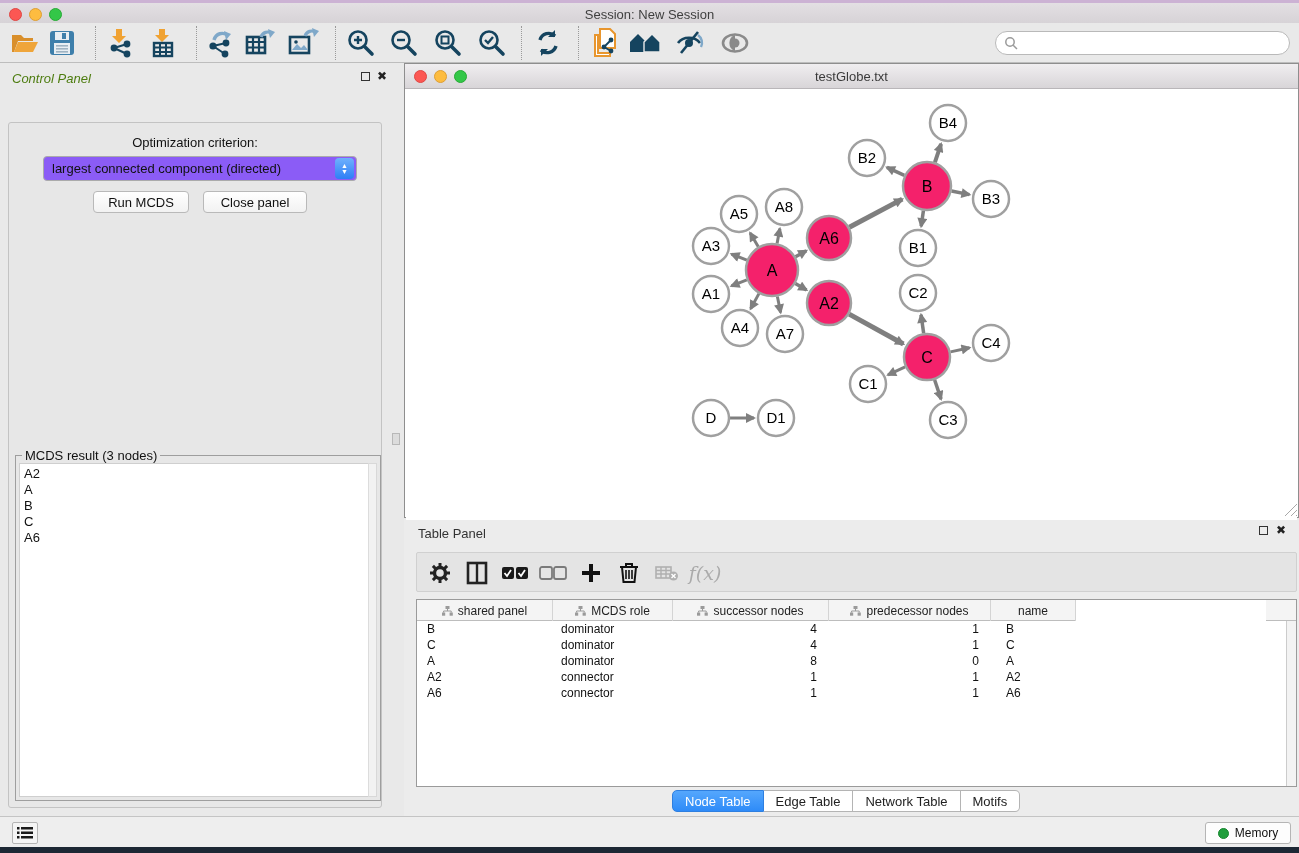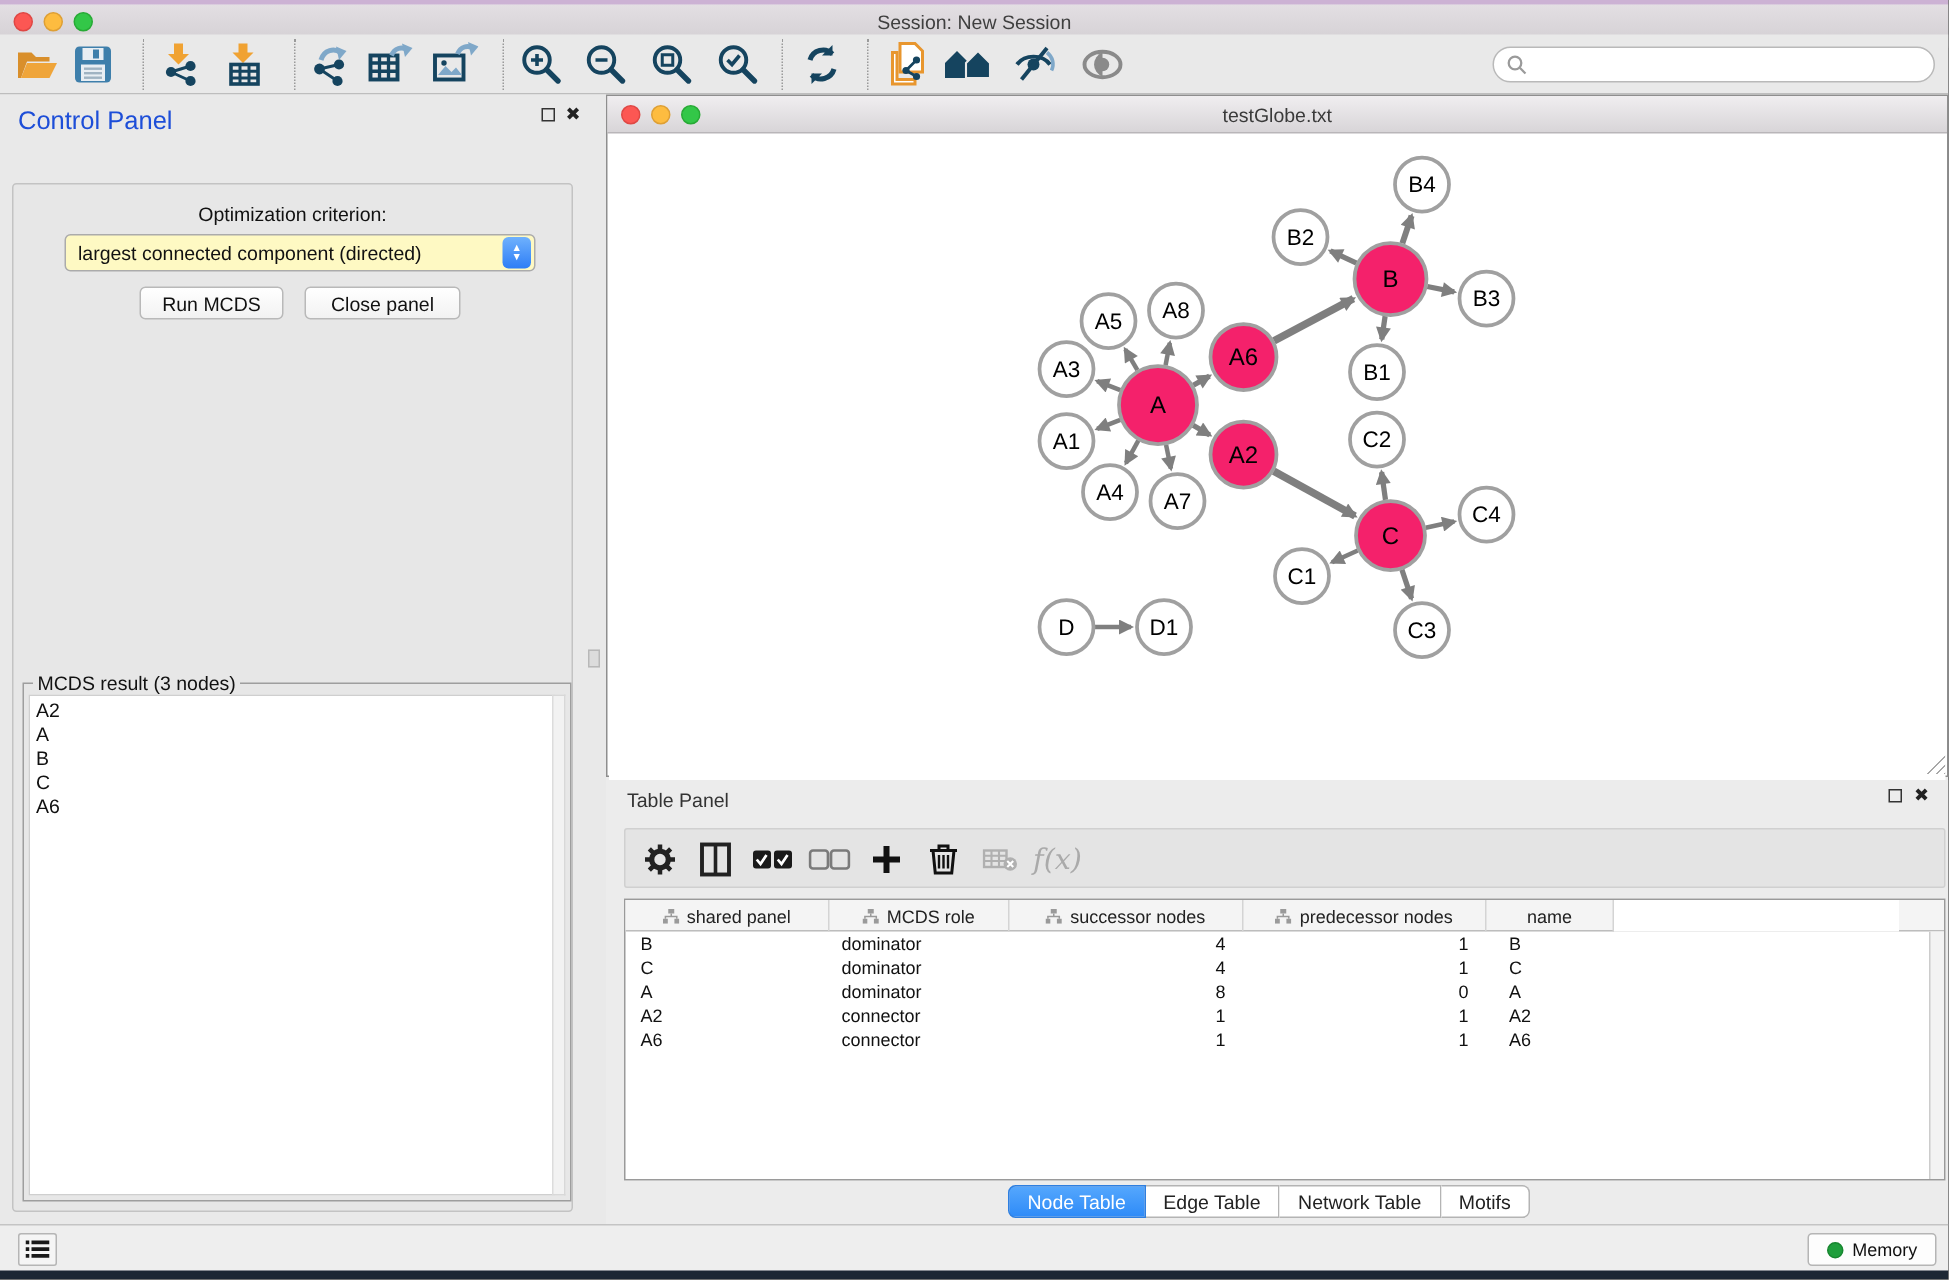--- a/index.html
+++ b/index.html
@@ -17,34 +17,34 @@
 
   
   .toolbar{position:absolute;left:0;top:23px;width:1299px;height:40px;background:#e9e9e9;border-bottom:1px solid #bdbdbd;}
   .tbtn{position:absolute;top:3px;width:36px;height:34px;display:flex;align-items:center;justify-content:center;cursor:default;}
   .tsep{position:absolute;top:3px;height:34px;border-left:1px dotted #9a9a9a;}
   .searchbox{position:absolute;left:995px;top:8px;width:295px;height:24px;background:#fff;border:1px solid #b9b9b9;border-radius:12px;display:flex;align-items:center;padding-left:8px;}
 
   
   .control-panel{position:absolute;left:0;top:63px;width:390px;height:753px;background:#e9e9e9;}
   .cp-header{position:absolute;left:0;top:0;width:100%;height:30px;}
-  .cp-title{position:absolute;left:12px;top:8px;font-size:17px;color:#1d4ed8;}
+  .cp-title{position:absolute;left:12px;top:8px;font-size:13px;color:#4d7c0f;font-style:italic;}
   .float-ic{position:absolute;top:9px;width:9px;height:9px;border:1.5px solid #333;background:transparent;}
   .close-ic{position:absolute;top:6px;font-size:12px;font-weight:bold;color:#222;}
 
   .segtabs{position:absolute;display:flex;height:22px;}
   .segtab{height:22px;display:flex;align-items:center;justify-content:center;font-size:13px;color:#222;
     background:#fff;border:1px solid #b4b4b4;border-left-width:0;padding:0 12px;}
   .segtab:first-child{border-left-width:1px;border-radius:5px 0 0 5px;}
   .segtab:last-child{border-radius:0 5px 5px 0;}
   .segtab.sel{background:linear-gradient(#55a7fd,#2e8bf8);color:#fff;border-color:#2e7fe0;}
 
   .cp-inner{position:absolute;left:8px;top:59px;width:374px;height:686px;background:#e7e7e7;border:1px solid #c3c3c3;border-radius:3px;}
   .opt-label{position:absolute;left:0;width:100%;top:12px;text-align:center;font-size:13px;color:#111;}
-  .dropdown{position:absolute;left:34px;top:33px;width:314px;height:25px;background:#fef9c3;border:1px solid #ababab;border-radius:4px;display:flex;align-items:center;}
+  .dropdown{position:absolute;left:34px;top:33px;width:314px;height:25px;background:#8b5cf6;border:1px solid #ababab;border-radius:4px;display:flex;align-items:center;}
   .dropdown .dd-text{flex:1;font-size:13px;color:#111;padding-left:8px;}
   .dd-step{width:19px;height:21px;margin-right:2px;border-radius:4px;background:linear-gradient(#6fb1fd,#2e7ef6);
     display:flex;flex-direction:column;align-items:center;justify-content:center;color:#fff;font-size:7px;line-height:6px;}
   .pbtn{position:absolute;height:22px;background:linear-gradient(#ffffff,#f2f2f2);border:1px solid #b9b9b9;border-radius:4px;
     font-size:13px;color:#111;display:flex;align-items:center;justify-content:center;}
 
   .result-group{position:absolute;left:6px;top:332px;width:366px;height:346px;border:1px solid #9e9e9e;background:#e7e7e7;}
   .result-legend{position:absolute;left:6px;top:-8px;background:#e7e7e7;padding:0 3px;font-size:13px;color:#111;}
   .result-list{position:absolute;left:3px;top:7px;width:351px;height:334px;background:#fff;border:1px solid #cfcfcf;
     font-size:13px;color:#111;padding:2px 0 0 4px;line-height:16px;overflow:hidden;}

